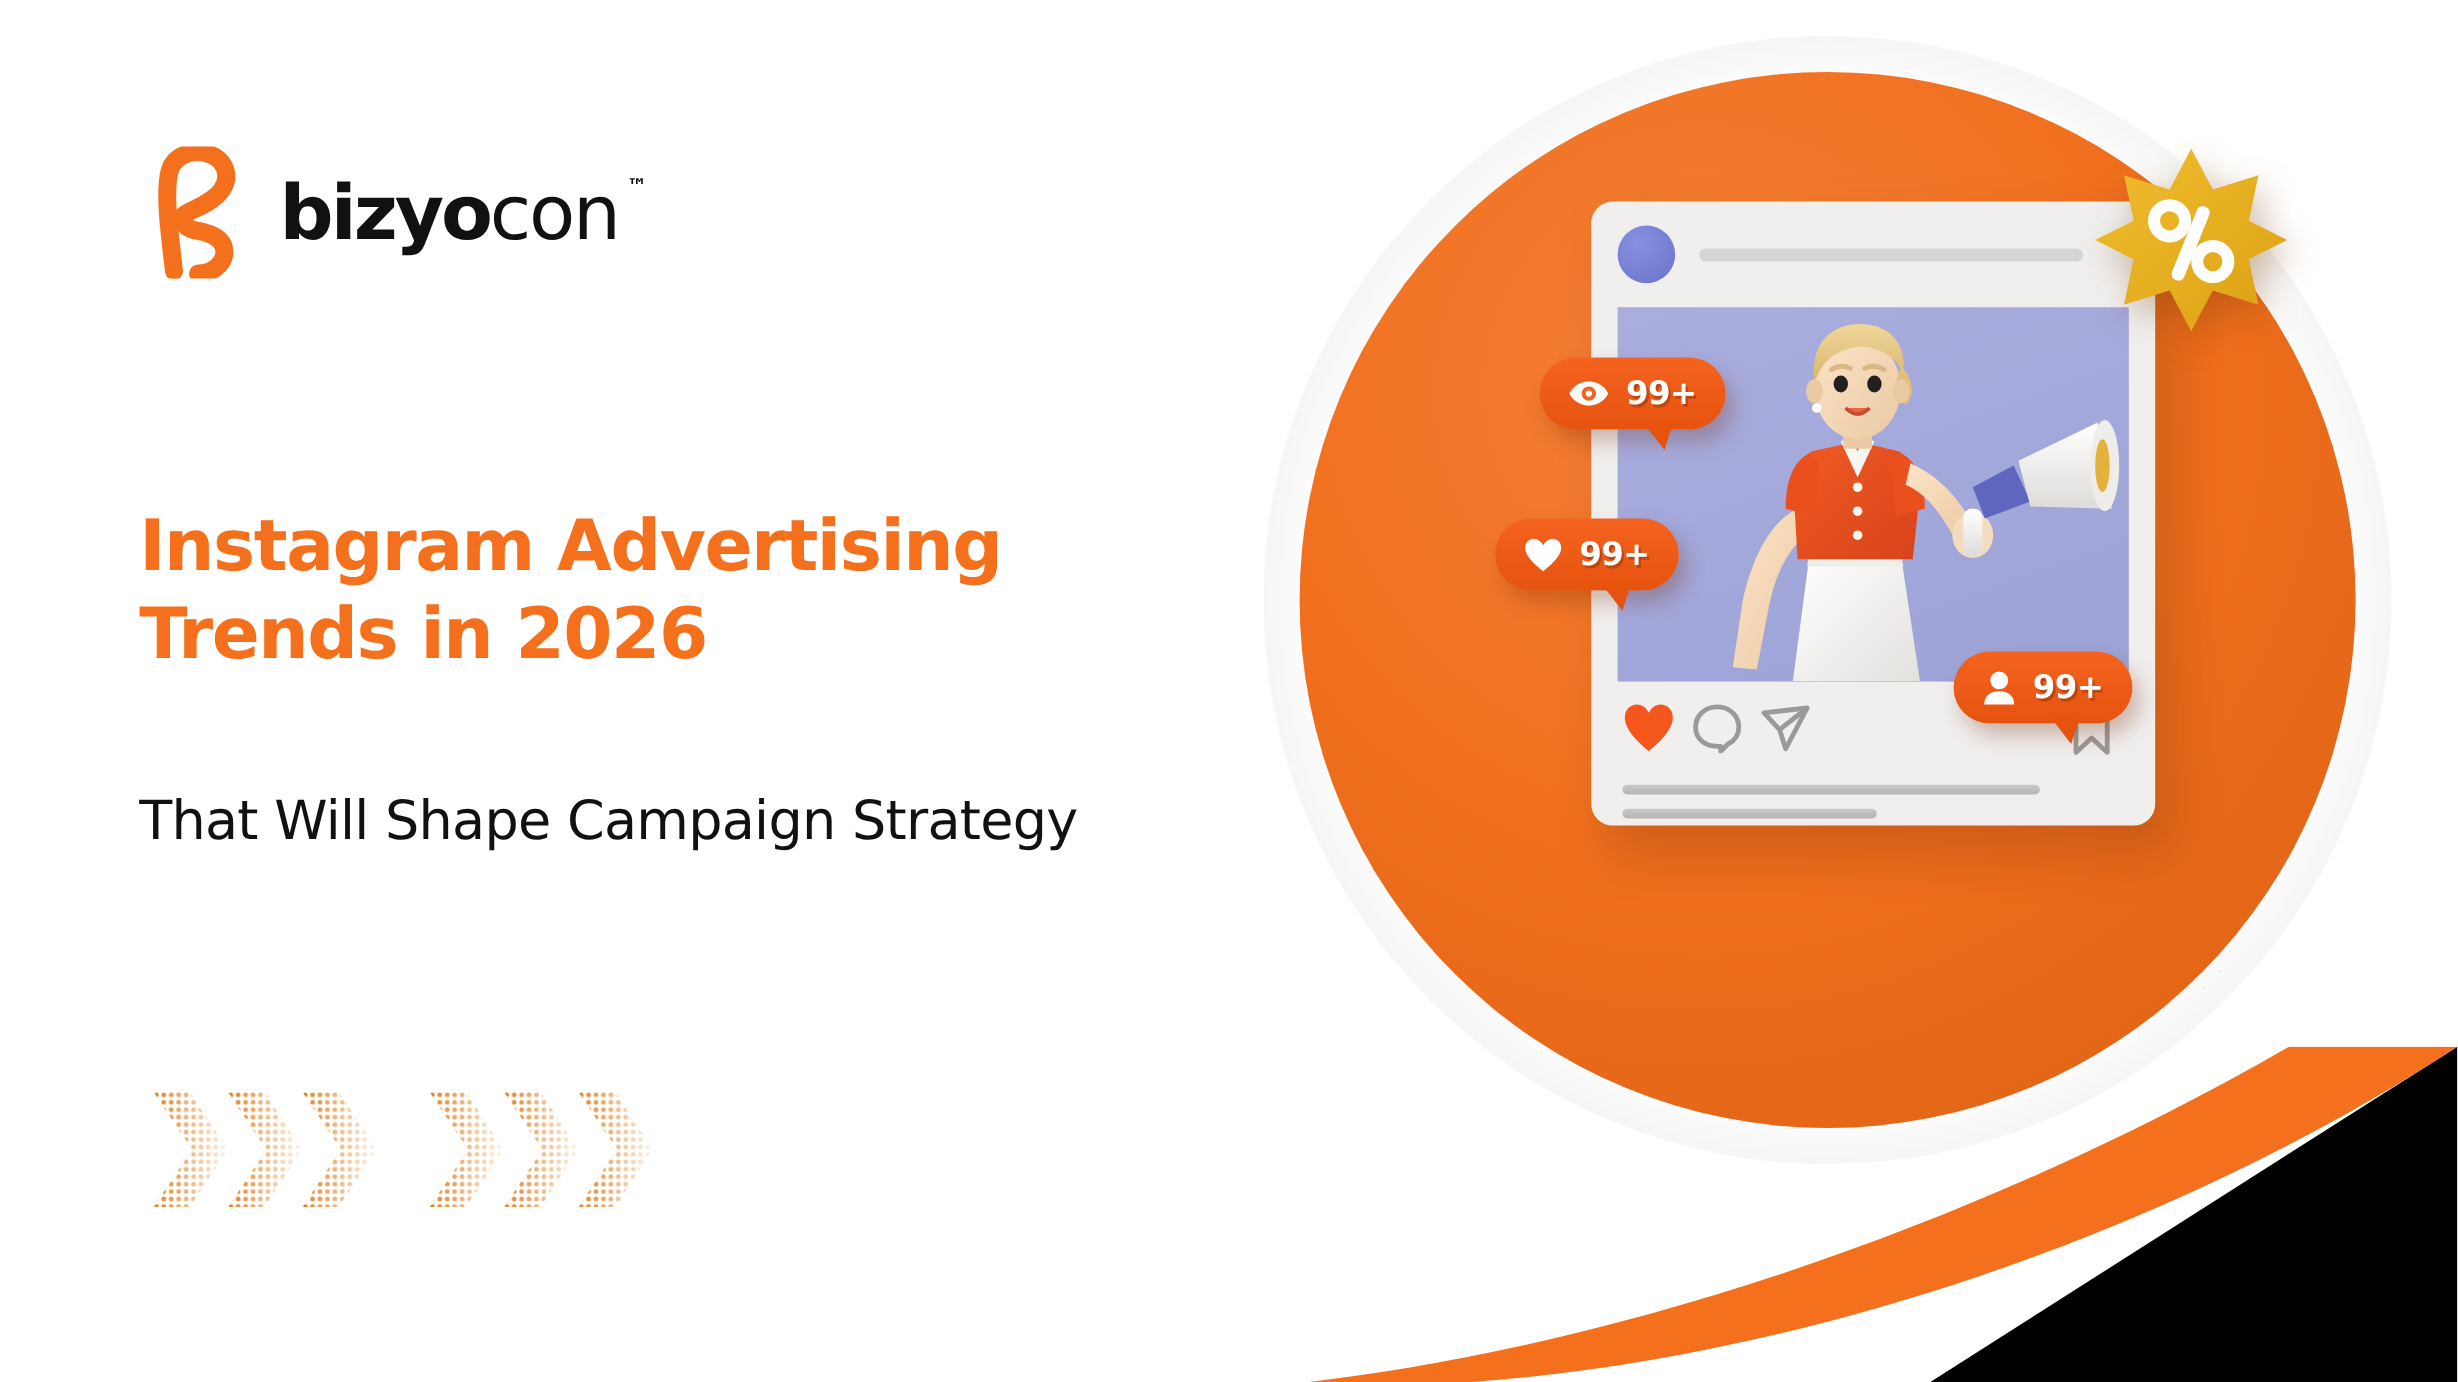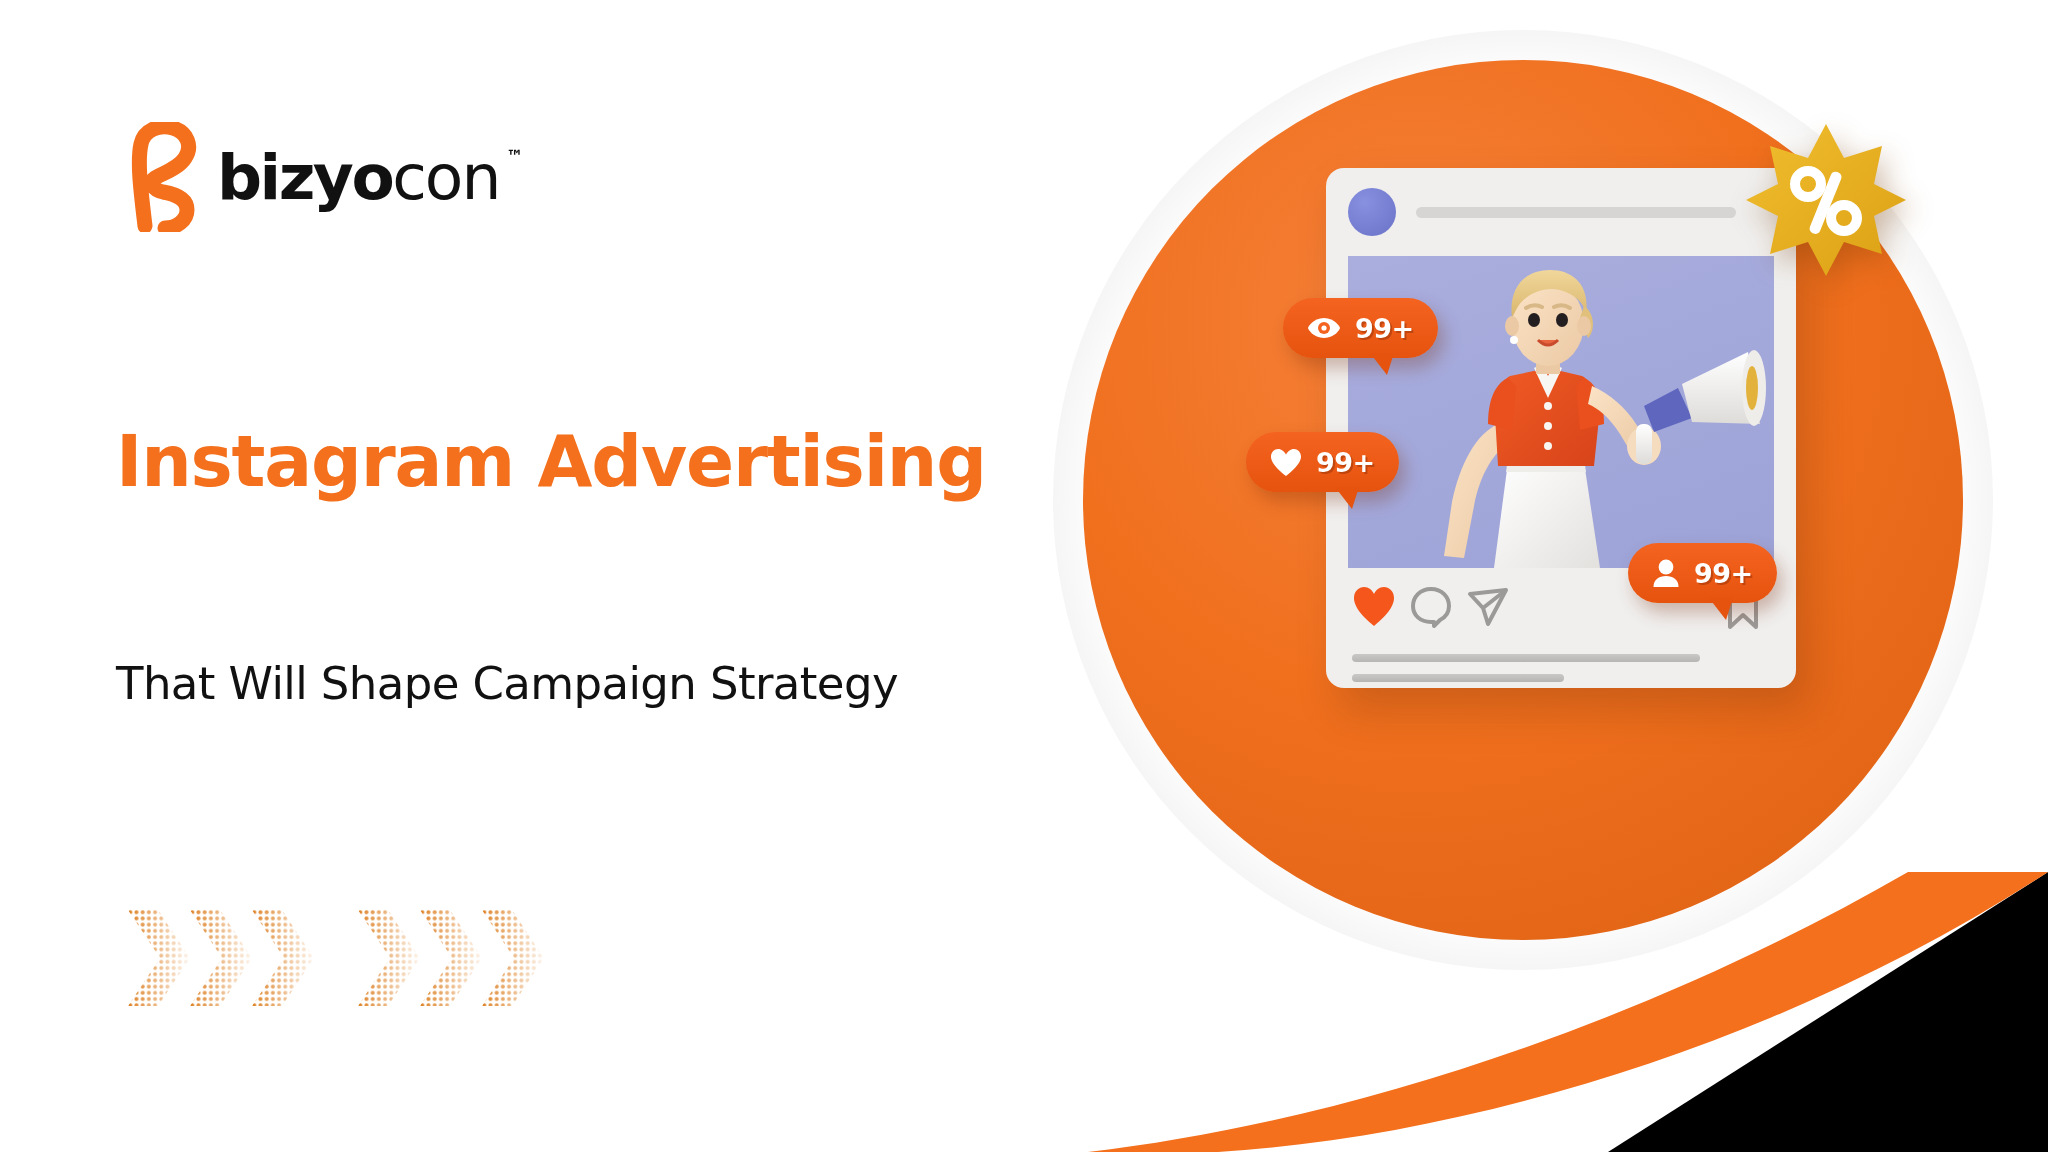--- a/index.html
+++ b/index.html
@@ -6,42 +6,42 @@
   html,body { width:2048px; height:1152px; overflow:hidden; }
   body {
     font-family:"Liberation Sans", sans-serif;
     background:#ffffff;
     position:relative;
   }
 
   
   .logo-wrap{
     position:absolute; left:125px; top:122px;
-    display:flex; align-items:center; 
+    display:flex; align-items:center; gap:16px;
   }
   .logo-mark{ width:92px; height:110px; position:relative; flex:none; }
   .logo-word{
     font-family:"DejaVu Sans", sans-serif;
     font-size:63px; font-weight:700; letter-spacing:-2.5px;
     color:#111111; line-height:1; position:relative; white-space:nowrap;
   }
   .logo-word .thin{ font-weight:400; letter-spacing:-2px;}
   .logo-tm{
     position:absolute; top:2px; right:-24px;
     font-size:17px; font-weight:600; color:#111; letter-spacing:0;
   }
 
   .headline{
     position:absolute; left:116px; top:418px;
     width:960px;
   }
   .headline .line{
     font-family:"DejaVu Sans", sans-serif;
     font-weight:700;
-    font-size:71px;
+    font-size:59px;
     line-height:1.24;
     letter-spacing:-1.2px;
     color:#F4701C;
     white-space:nowrap;
   }
   .subhead{
     position:absolute; left:116px; top:640px;
     font-family:"DejaVu Sans", sans-serif;
     font-size:45px; font-weight:400; letter-spacing:-0.6px;
     color:#111111; white-space:nowrap;margin-top:17px;
@@ -143,20 +143,21 @@
       <path d="M18 104 L20 110" fill="none" stroke="#F4701C" stroke-width="3" stroke-linecap="round"></path>
     </svg>
   </div>
   <div class="logo-word">
     <span>bizyo</span><span class="thin">con</span><span class="logo-tm">™</span>
   </div>
 </div>
 
 <div class="headline">
   <div class="line">Instagram Advertising</div>
+  <div class="line">Trends in 2026</div>
 </div>
 
 <div class="subhead">That Will Shape Campaign Strategy</div>
 
 <div class="chevrons">
   <div class="chev-group">
     <svg class="chev" viewBox="0 0 62 96">
       <defs>
         <pattern id="dots1" width="6.2" height="6.2" patternUnits="userSpaceOnUse">
           <circle cx="2.3" cy="2.3" r="2.0" fill="#DE8226"></circle>

